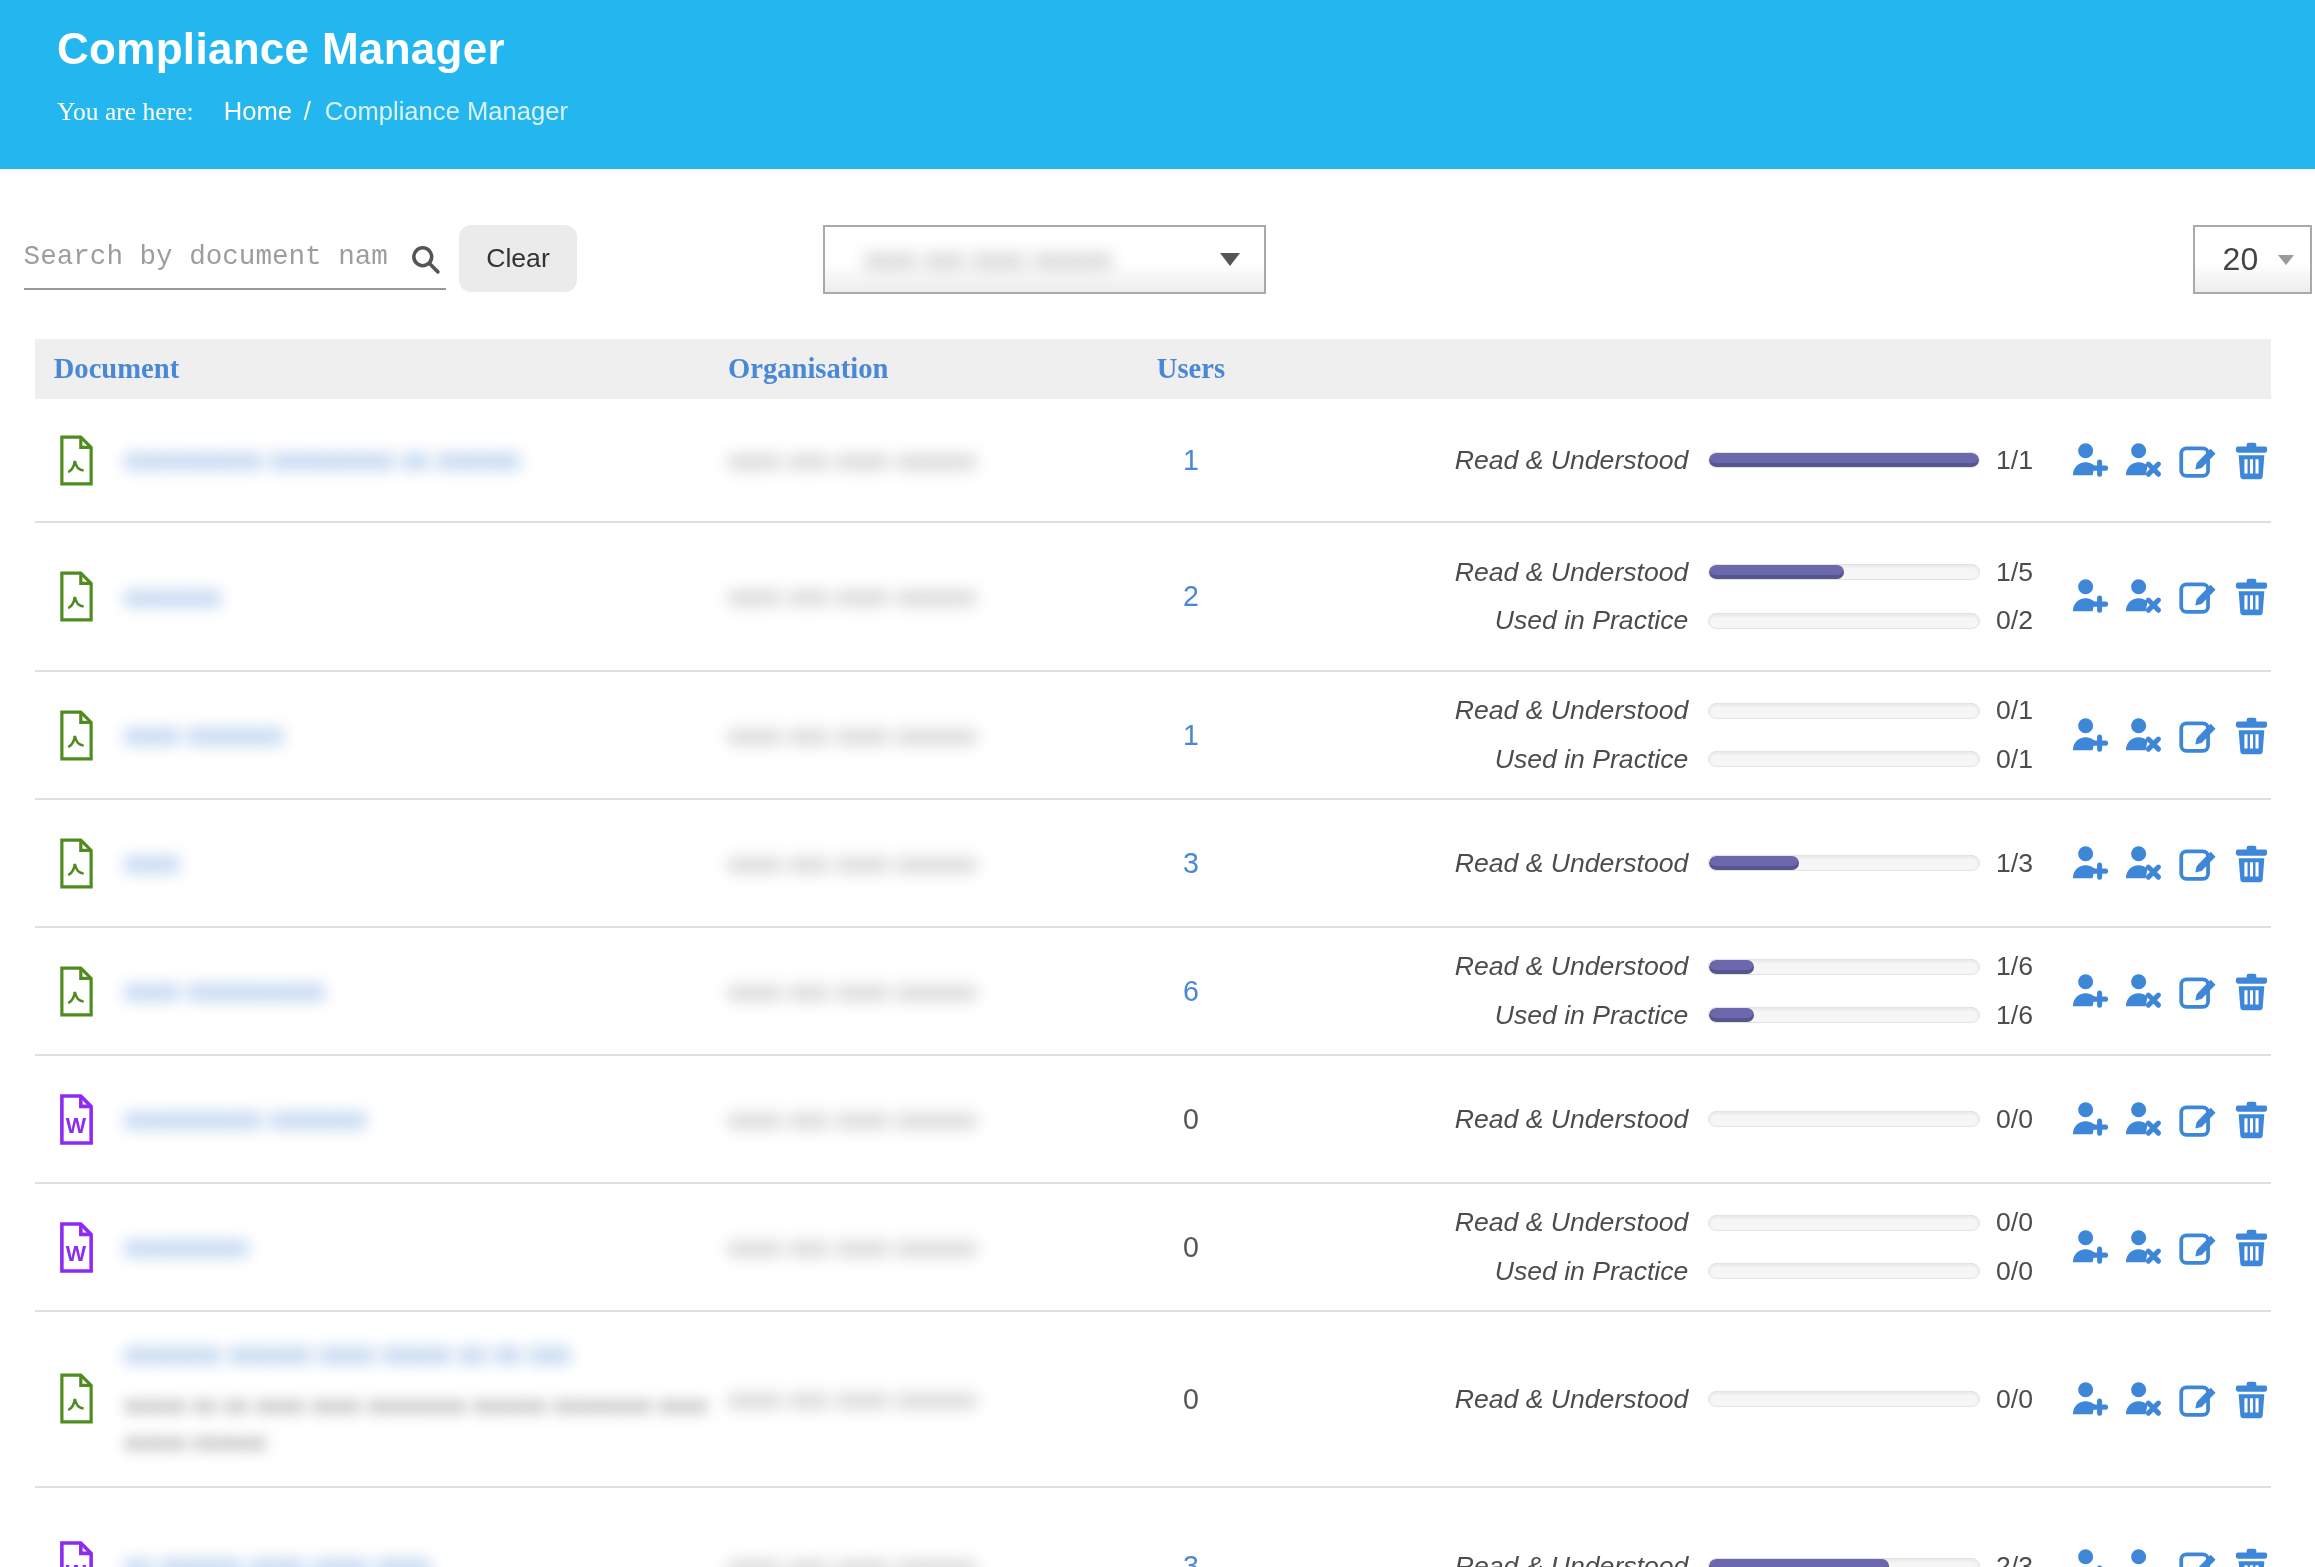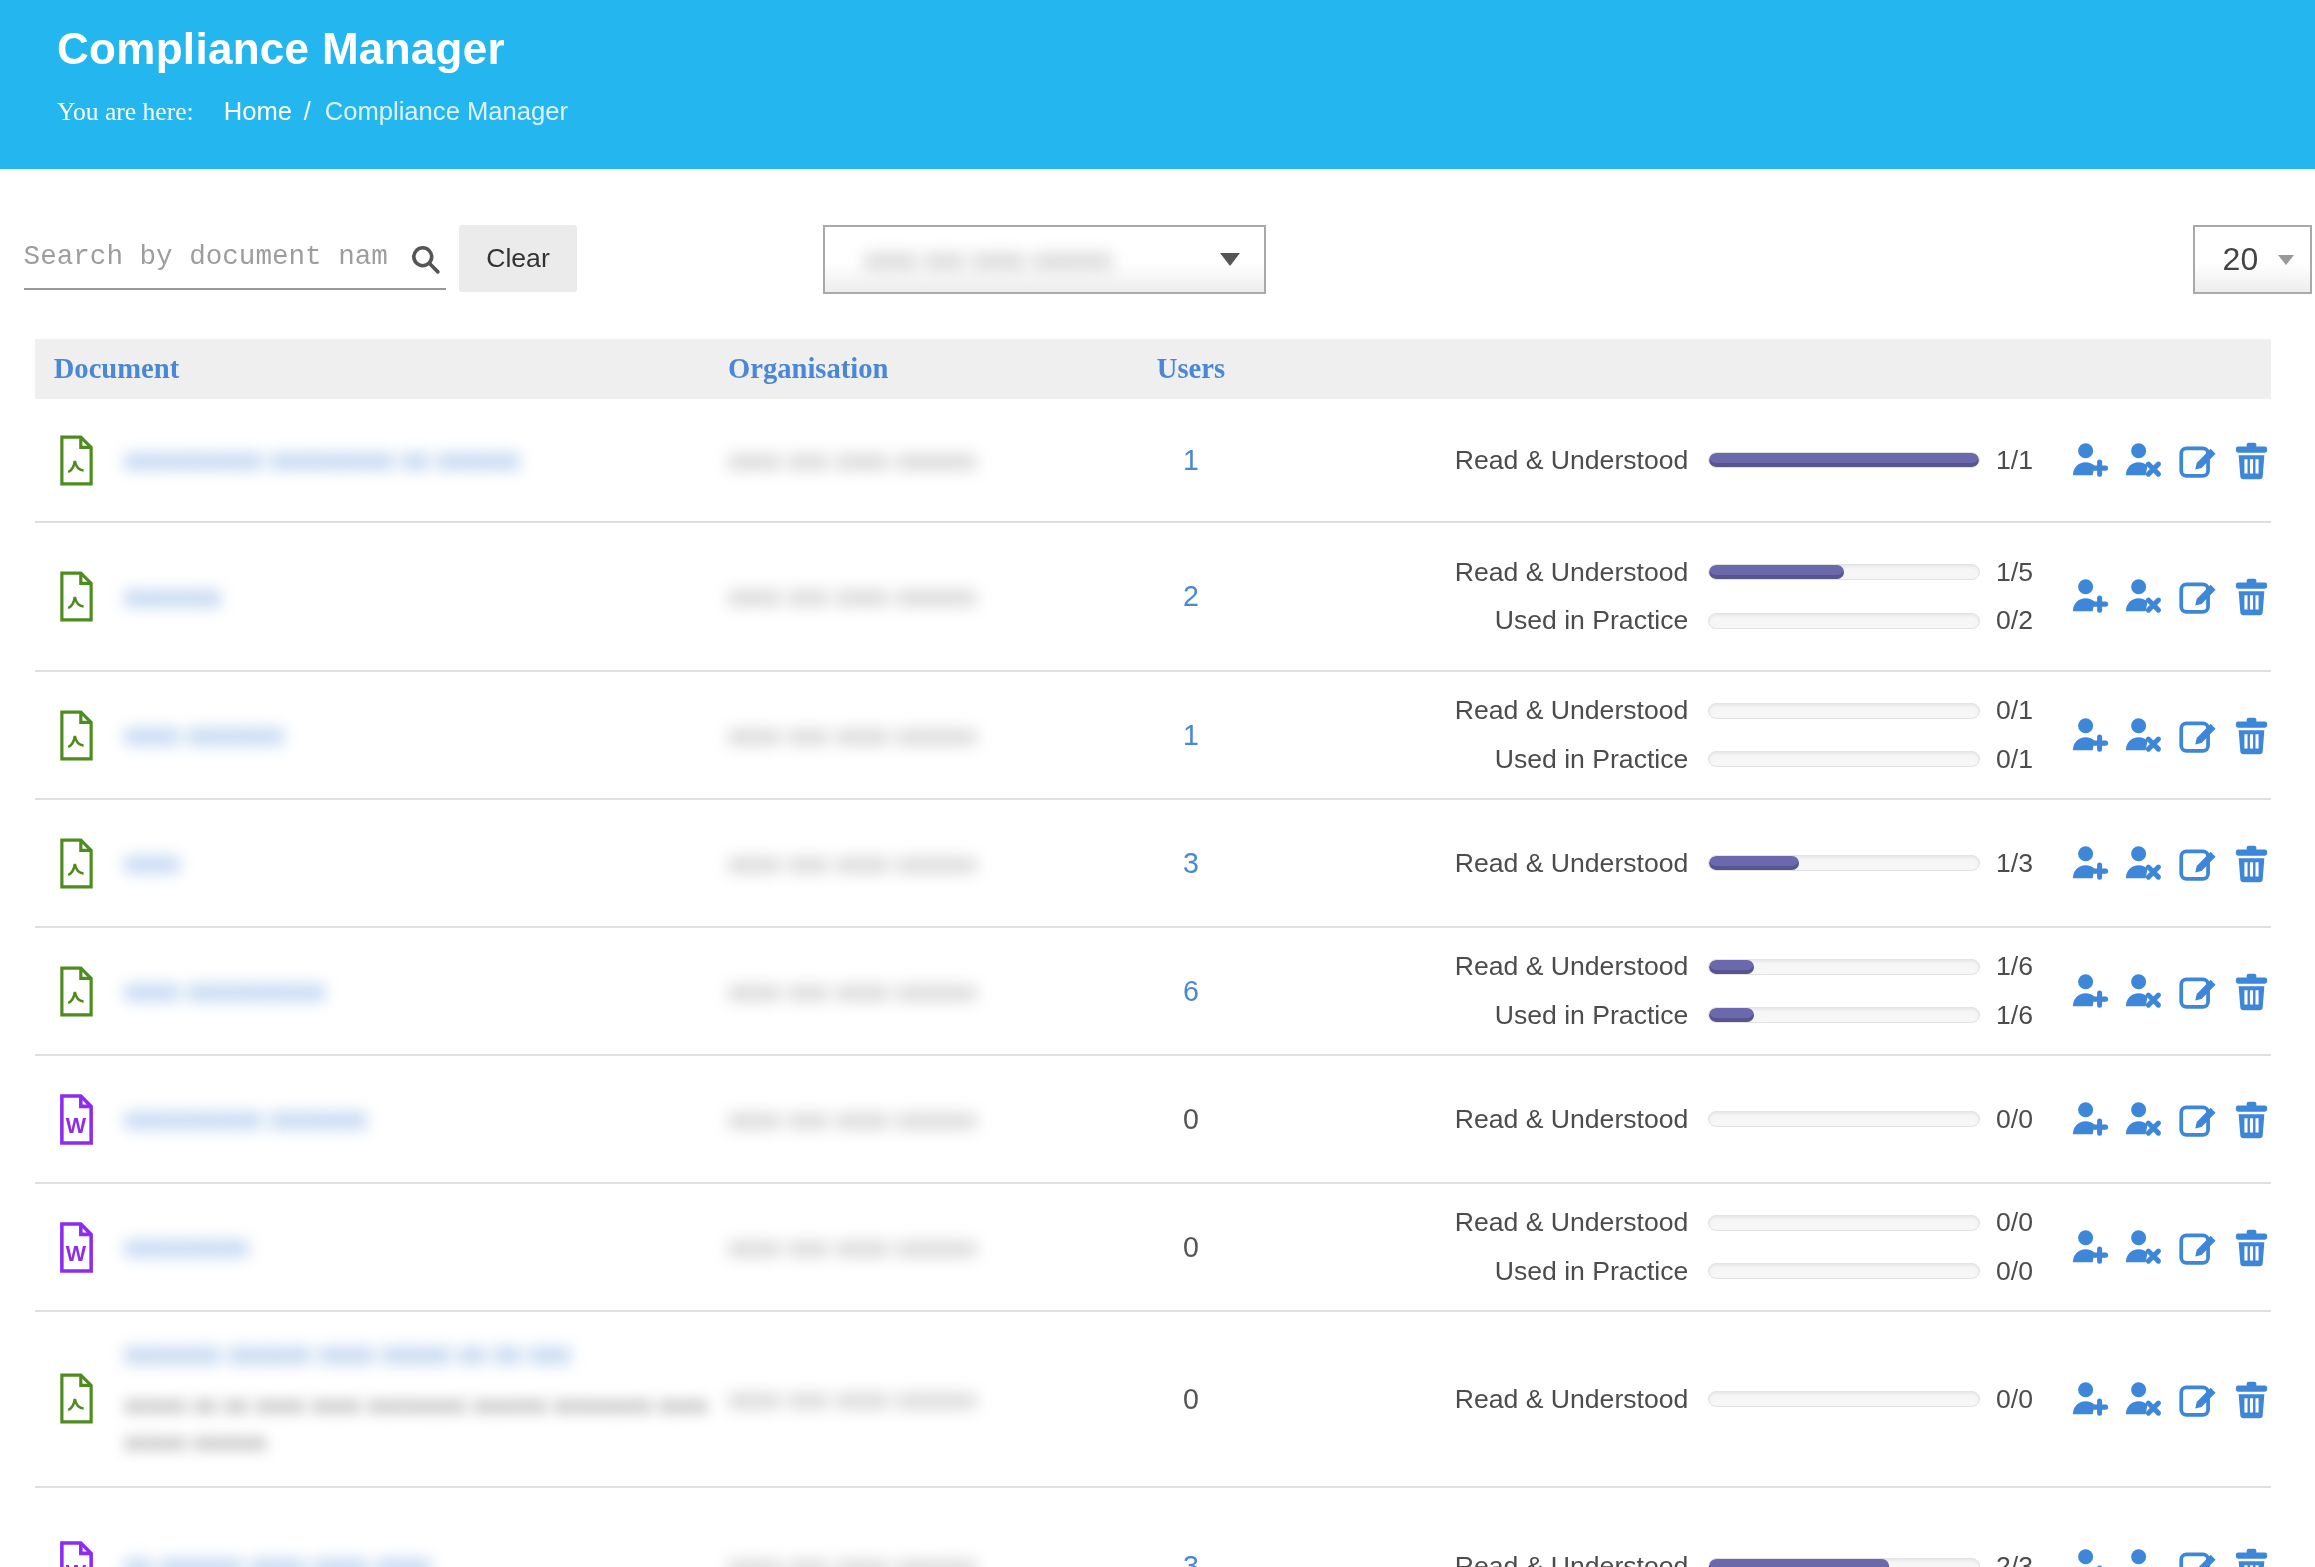--- a/index.html
+++ b/index.html
@@ -16,21 +16,21 @@
   .crumb-prefix { margin-right:30px;font-family:Liberation Serif, serif; }
   .crumb-home { color:#fff; text-decoration:none; margin-right:11.8px; }
   .crumb-sep { margin-right:13.8px; }
   .crumb-current { color:rgba(255,255,255,.84); }
   
   .toolbar { position:relative; height:71px; margin-top:56px; }
   .search-wrap { position:absolute; left:23.6px; top:0; width:422px; height:65px; border-bottom:2px solid #989898; }
   .search-input { border:none; outline:none; width:364px; font-size:27.6px; color:#555; padding:15.8px 0 0 0; background:transparent; font-family:Liberation Mono, monospace; }
   .search-input::placeholder { color:#9d9d9d; }
   .search-icon { position:absolute; right:3.9px; top:17.7px; width:33px; height:33px; }
-  .btn-clear { position:absolute; left:459px; top:0; width:118px; height:67px; background:#ebebeb; border:none; border-radius:3px; font-size:26.6px; color:#333; font-family:inherit; cursor:pointer; }
+  .btn-clear { position:absolute; left:459px; top:0; width:118px; height:67px; background:#ebebeb; border:none; border-radius:12px; font-size:26.6px; color:#333; font-family:inherit; cursor:pointer; }
   .org-select { position:absolute; left:823px; top:0; width:443px; height:69px; border:2px solid #a9a9a9; background:linear-gradient(#ffffff 55%,#ededed); display:flex; align-items:center; padding:0 23.6px 0 39px; cursor:pointer; }
   .org-select .blurred-org-value { font-size:26.6px; color:#8a8a8a; filter:blur(7.9px); white-space:nowrap; }
   .caret-dark { margin-left:auto; width:0; height:0; border-left:10.8px solid transparent; border-right:10.8px solid transparent; border-top:13.8px solid #555; }
   .btn-upload { position:absolute; left:1844px; top:0; width:289px; height:69px; background:var(--banner,#24b6ef); color:#fff; border:none; border-radius:7.9px; font-size:28.6px; font-family:inherit; cursor:pointer; }
   .page-size { position:absolute; left:2193px; top:0; width:119px; height:69px; border:2px solid #a9a9a9; background:linear-gradient(#ffffff 55%,#ededed); display:flex; align-items:center; padding:0 15.8px 0 27.6px; font-size:32px; color:#444; cursor:pointer;justify-content:flex-end; }
   .caret-gray { margin-left:auto; width:0; height:0; border-left:8.9px solid transparent; border-right:8.9px solid transparent; border-top:10.8px solid #999; }
   
   .table { margin:43px 0 0 35px; width:2236px; }
   .thead { display:flex; background:#efefef; height:60px; align-items:center; font-size:28.6px; font-weight:700;font-family:Liberation Serif, serif; }
   .th-doc { flex:0 0 693px; padding-left:18.7px; color:var(--link,#4a87d5); cursor:pointer; }
@@ -50,21 +50,21 @@
   .doc-name { font-size:27.6px; color:var(--link,#4a87d5); text-decoration:none; filter:blur(7.9px); white-space:nowrap; }
   .doc-desc { font-size:24.6px; color:#6e6e6e; filter:blur(6.9px); margin-top:15.8px; line-height:37px; white-space:pre-line; }
   .cell-org { flex:0 0 394px; }
   .org-text { font-size:26.6px; color:#8c8c8c; filter:blur(7.9px); white-space:nowrap; }
   .cell-users { flex:0 0 138px; text-align:center; font-size:28.6px; }
   .users-count { color:var(--link,#4a87d5); text-decoration:none; cursor:pointer; }
   .users-count.plain { color:#555; cursor:default; }
   .cell-status { flex:1; }
   .status-lines { display:flex; flex-direction:column; gap:17.7px; width:100%; }
   .status-line { display:flex; align-items:center; }
-  .status-label { flex:0 0 448px; text-align:right; font-size:26.6px; color:#4c4c4c; padding-right:19.7px; }
+  .status-label { flex:0 0 448px; text-align:right; font-size:26.6px; color:#4c4c4c; padding-right:19.7px;font-style:italic; }
   .bar { width:272px; height:15.8px; border-radius:8.9px; background:#f6f6f6; border:1px solid #e2e2e2; box-shadow:inset 0 2px 3px rgba(0,0,0,.06); overflow:hidden; flex:0 0 272px; }
   .fill { display:block; height:100%; border-radius:8.9px; background:var(--fill,#6b68ae); box-shadow:inset 0 -3.9px rgba(0,0,0,.18); }
   .ratio { margin-left:16px; font-size:26.6px; color:#4c4c4c; min-width:61px; }
   .cell-actions { flex:0 0 197px; display:flex; justify-content:flex-end; align-items:center; gap:14.8px; }
   .action-btn { background:none; border:none; padding:0; color:var(--icon-blue,#3d86d8); width:39px; height:39px; cursor:pointer; }
   .action-btn svg { width:39px; height:39px; display:block; }
 </style>
 </head>
 <body style="--banner: #24b6ef; --link: #4a87d5; --fill: #6b68ae; --icon-blue: #3d86d8;">
 

